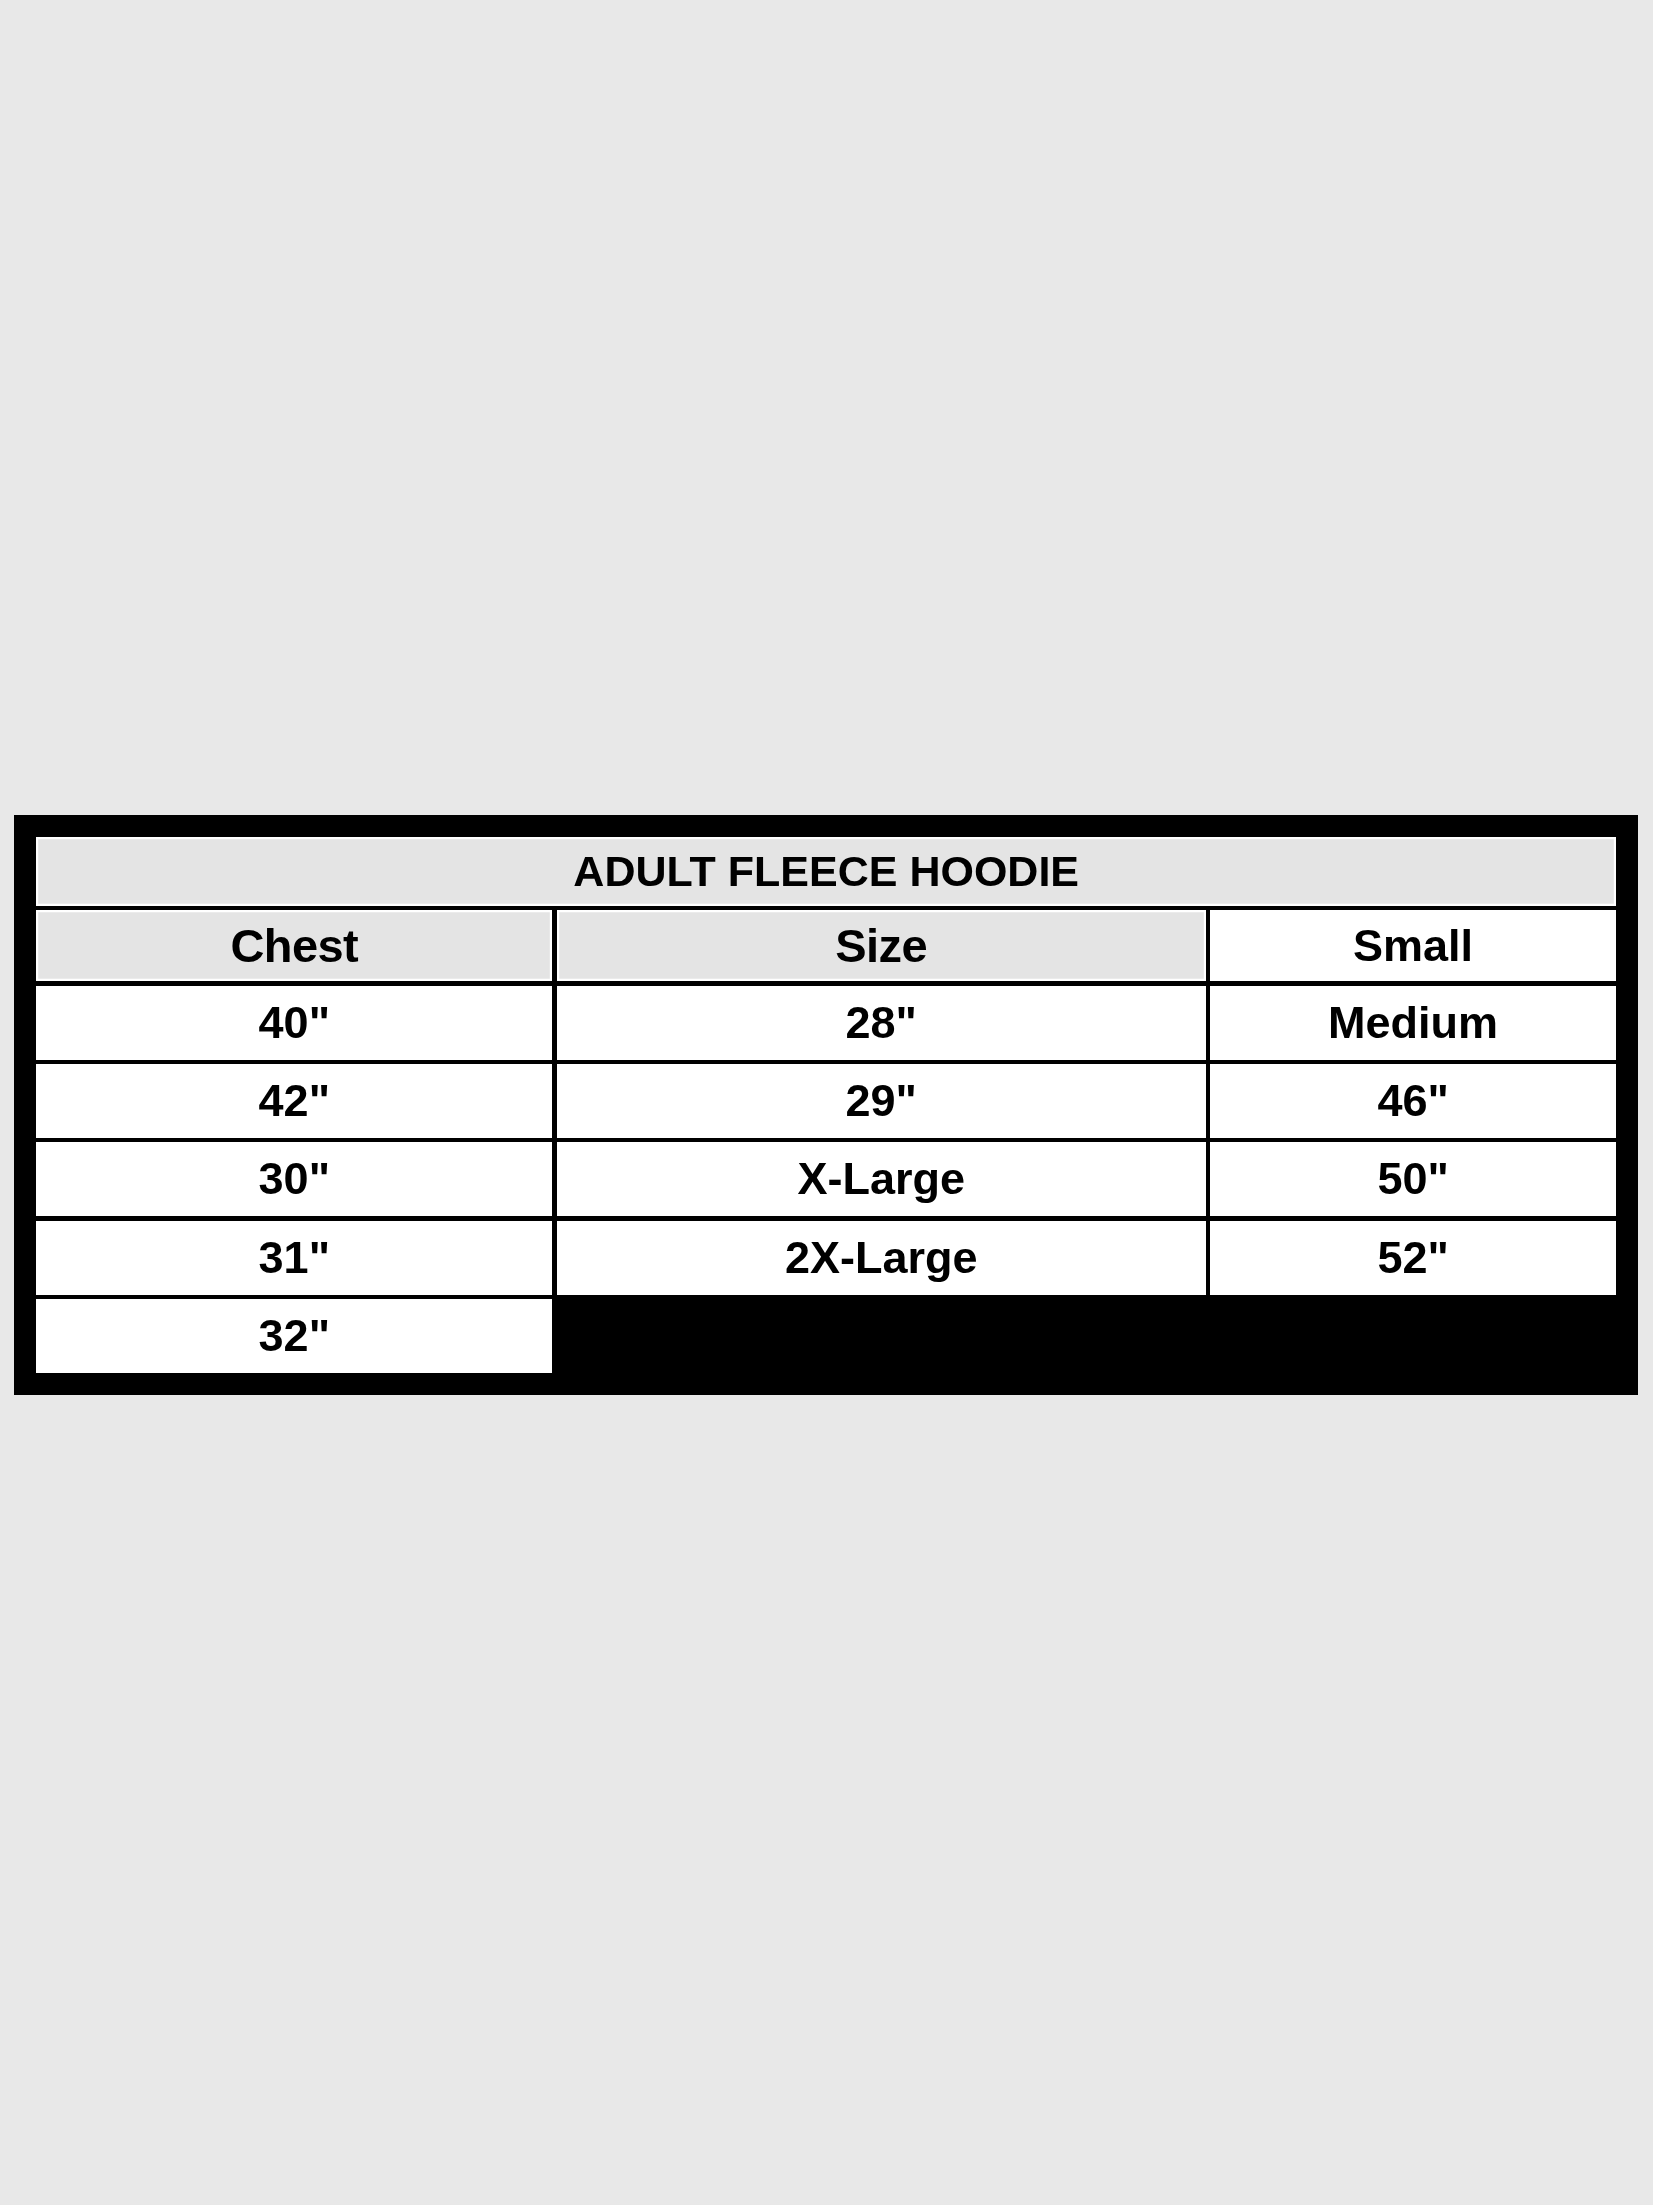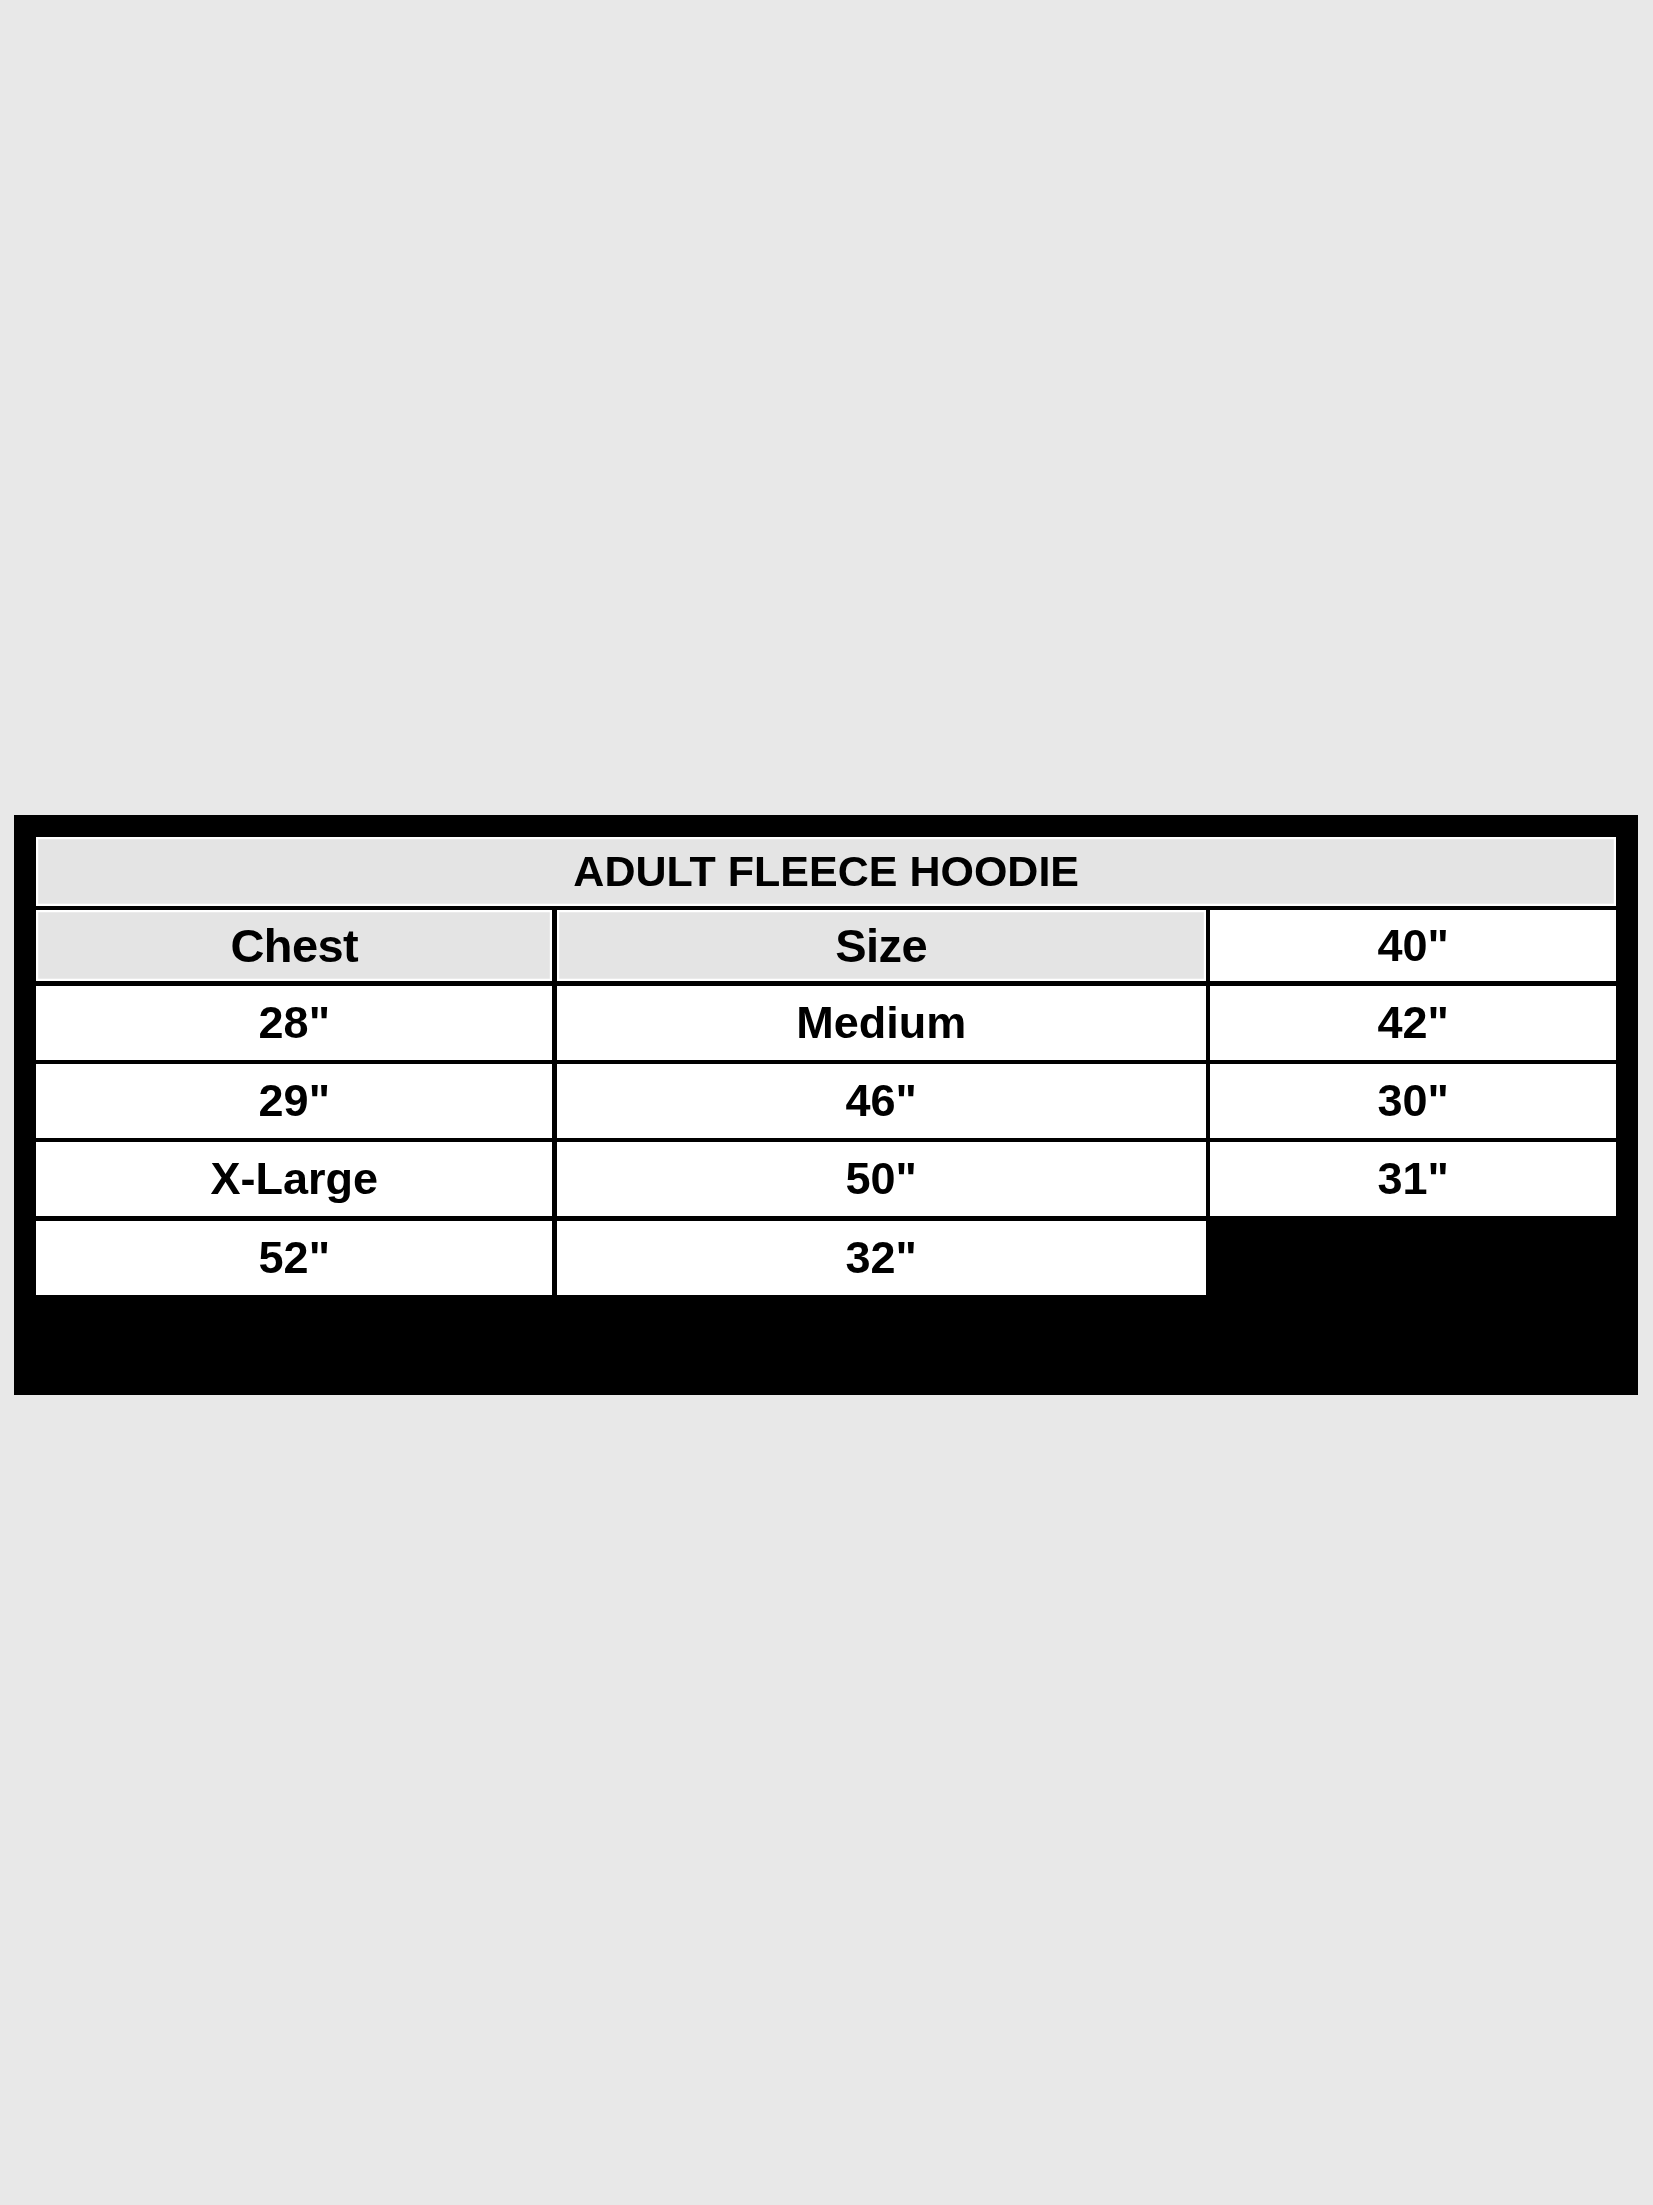--- a/index.html
+++ b/index.html
@@ -70,34 +70,36 @@
 <div class="page">
 
   <div class="size-chart">
     <div class="chart-grid">
 
       <div class="cell shaded title-cell">ADULT FLEECE HOODIE</div>
 
       <div class="cell shaded header-cell">Chest</div>
       <div class="cell shaded header-cell">Size</div>
 
+      <div class="cell data-cell">Small</div>
       <div class="cell data-cell">40"</div>
       <div class="cell data-cell">28"</div>
 
       <div class="cell data-cell">Medium</div>
       <div class="cell data-cell">42"</div>
       <div class="cell data-cell">29"</div>
 
       <div class="cell data-cell">46"</div>
       <div class="cell data-cell">30"</div>
 
       <div class="cell data-cell">X-Large</div>
       <div class="cell data-cell">50"</div>
       <div class="cell data-cell">31"</div>
 
+      <div class="cell data-cell">2X-Large</div>
       <div class="cell data-cell">52"</div>
       <div class="cell data-cell">32"</div>
 
     </div>
   </div>
 
 </div>
 
 
 </body></html>

